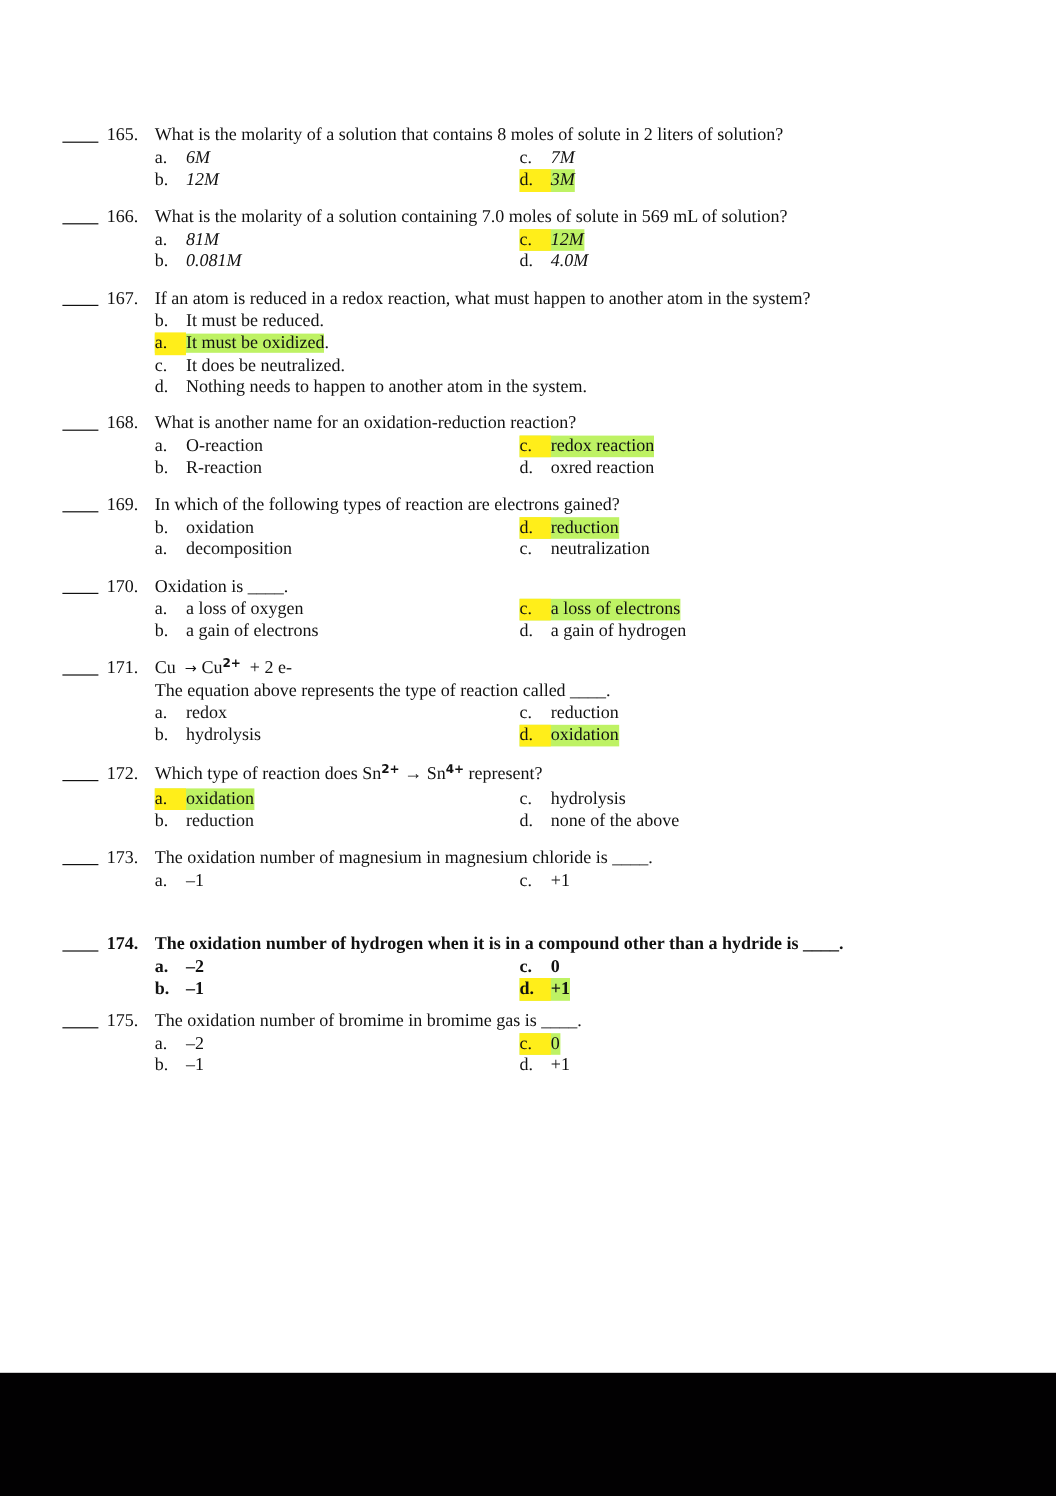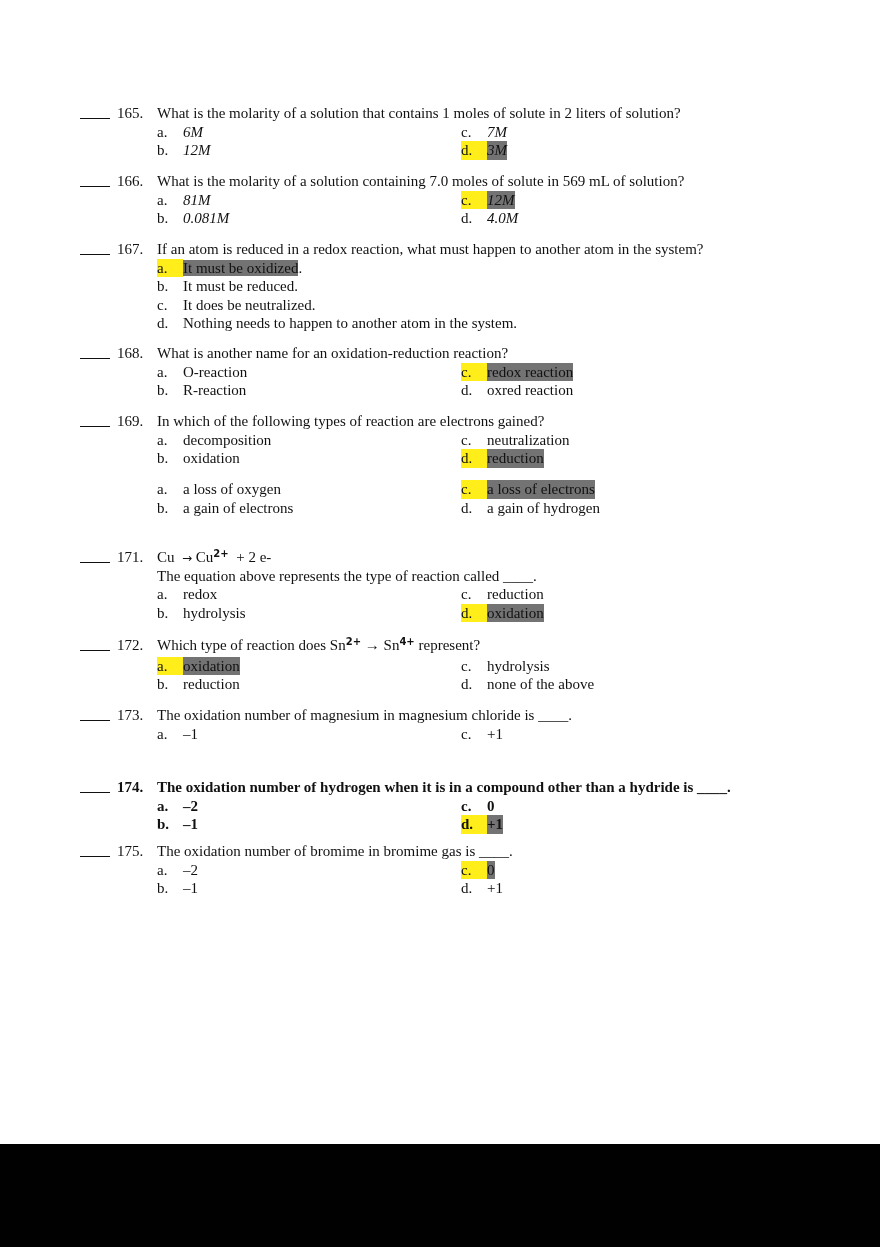--- a/index.html
+++ b/index.html
@@ -1,46 +1,46 @@
 <!DOCTYPE html>
 <html><head>
 <meta charset="utf-8">
 <style>
   html, body { margin: 0; padding: 0; }
   body {
     width: 880px; height: 1247px; background: #ffffff; position: relative; overflow: hidden;
     font-family: "Liberation Serif", "DejaVu Serif", serif; font-size: 15px; color: #111;
   }
-  .page { position: absolute; left: 0; top: 0; width: 720px; height: 1144px; background: #fff; margin-left: 28px; }
+  .page { position: absolute; left: 0; top: 0; width: 720px; height: 1144px; background: #fff; }
   .bottom-band { position: absolute; left: 0; top: 1144px; width: 880px; height: 103px; background: #020102; }
   .q { position: absolute; left: 0; width: 880px; }
   .line { position: relative; height: 18.5px; line-height: 18.5px; white-space: nowrap; }
   .blank { position: absolute; left: 52px; top: 0; width: 30px; height: 18.5px; }
   .blank::after { content: ""; position: absolute; left: 0; right: 0; bottom: 4px; border-bottom: 1px solid #111; }
   .num { position: absolute; left: 89px; top: 0; }
   .stem { position: absolute; left: 129px; top: 0; }
   .choice { position: absolute; top: 0; }
   .choice.left { left: 129px; }
   .choice.right { left: 433px; }
   .choice .letter { display: inline-block; width: 26px; }
-  .hl { background: #737373; }
+  .hl { background: #bef264; }
   .hl .letter { background: #ffee1a; }
   sup.ion { font-family: "DejaVu Sans", sans-serif; font-size: 10px; font-weight: bold; vertical-align: 5px; line-height: 0; }
   .arrow { font-family: "DejaVu Sans", sans-serif; font-size: 12px; }
 </style>
 </head>
 <body>
 
 <div class="page">
 
   <div class="q" style="top:104px;">
     <div class="line">
         <span class="blank"></span>
         <span class="num">165.</span>
-        <span class="stem">What is the molarity of a solution that contains 1 moles of solute in 2 liters of solution?</span>
+        <span class="stem">What is the molarity of a solution that contains 8 moles of solute in 2 liters of solution?</span>
       </div>
     <div class="line">
         <span class="choice left"><span class="letter">a.</span><i>6M</i></span>
         <span class="choice right"><span class="letter">c.</span><i>7M</i></span>
       </div>
     <div class="line">
         <span class="choice left"><span class="letter">b.</span><i>12M</i></span>
         <span class="choice right hl"><span class="letter">d.</span><i>3M</i></span>
       </div>
   </div>
@@ -61,24 +61,24 @@
       </div>
   </div>
 
   <div class="q" style="top:240px;">
     <div class="line">
         <span class="blank"></span>
         <span class="num">167.</span>
         <span class="stem">If an atom is reduced in a redox reaction, what must happen to another atom in the system?</span>
       </div>
     <div class="line">
+        <span class="choice left"><span class="letter">b.</span><span>It must be reduced.</span></span>
+      </div>
+    <div class="line">
         <span class="choice left"><span class="hl"><span class="letter">a.</span><span>It must be oxidized</span></span><span>.</span></span>
-      </div>
-    <div class="line">
-        <span class="choice left"><span class="letter">b.</span><span>It must be reduced.</span></span>
       </div>
     <div class="line">
         <span class="choice left"><span class="letter">c.</span><span>It does be neutralized.</span></span>
       </div>
     <div class="line">
         <span class="choice left"><span class="letter">d.</span><span>Nothing needs to happen to another atom in the system.</span></span>
       </div>
   </div>
 
   <div class="q" style="top:344px;">
@@ -97,30 +97,35 @@
       </div>
   </div>
 
   <div class="q" style="top:412px;">
     <div class="line">
         <span class="blank"></span>
         <span class="num">169.</span>
         <span class="stem">In which of the following types of reaction are electrons gained?</span>
       </div>
     <div class="line">
+        <span class="choice left"><span class="letter">b.</span><span>oxidation</span></span>
+        <span class="choice right hl"><span class="letter">d.</span><span>reduction</span></span>
+      </div>
+    <div class="line">
         <span class="choice left"><span class="letter">a.</span><span>decomposition</span></span>
         <span class="choice right"><span class="letter">c.</span><span>neutralization</span></span>
       </div>
-    <div class="line">
-        <span class="choice left"><span class="letter">b.</span><span>oxidation</span></span>
-        <span class="choice right hl"><span class="letter">d.</span><span>reduction</span></span>
-      </div>
   </div>
 
   <div class="q" style="top:480px;">
+    <div class="line">
+        <span class="blank"></span>
+        <span class="num">170.</span>
+        <span class="stem">Oxidation is ____.</span>
+      </div>
     <div class="line">
         <span class="choice left"><span class="letter">a.</span><span>a loss of oxygen</span></span>
         <span class="choice right hl"><span class="letter">c.</span><span>a loss of electrons</span></span>
       </div>
     <div class="line">
         <span class="choice left"><span class="letter">b.</span><span>a gain of electrons</span></span>
         <span class="choice right"><span class="letter">d.</span><span>a gain of hydrogen</span></span>
       </div>
   </div>
 

